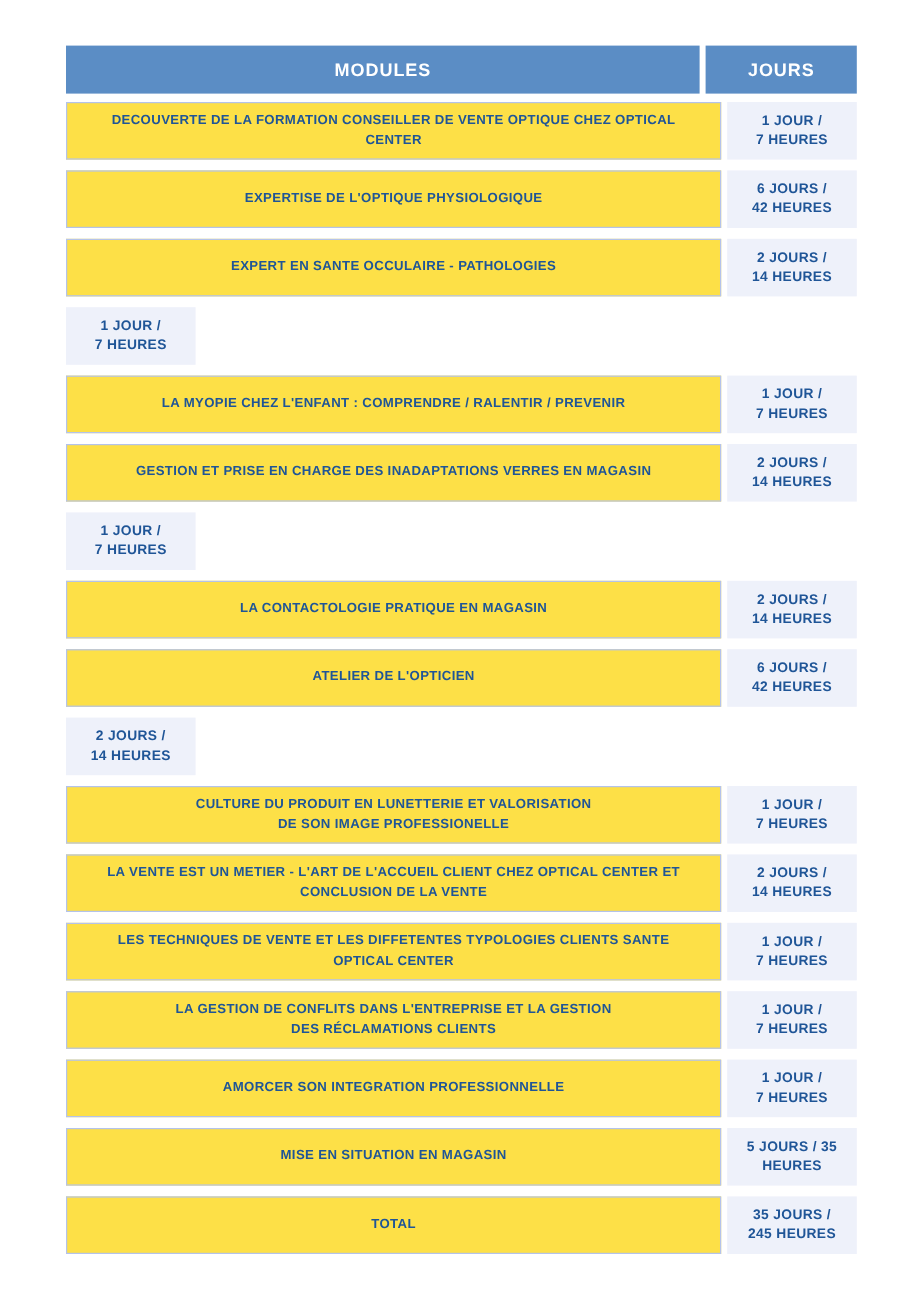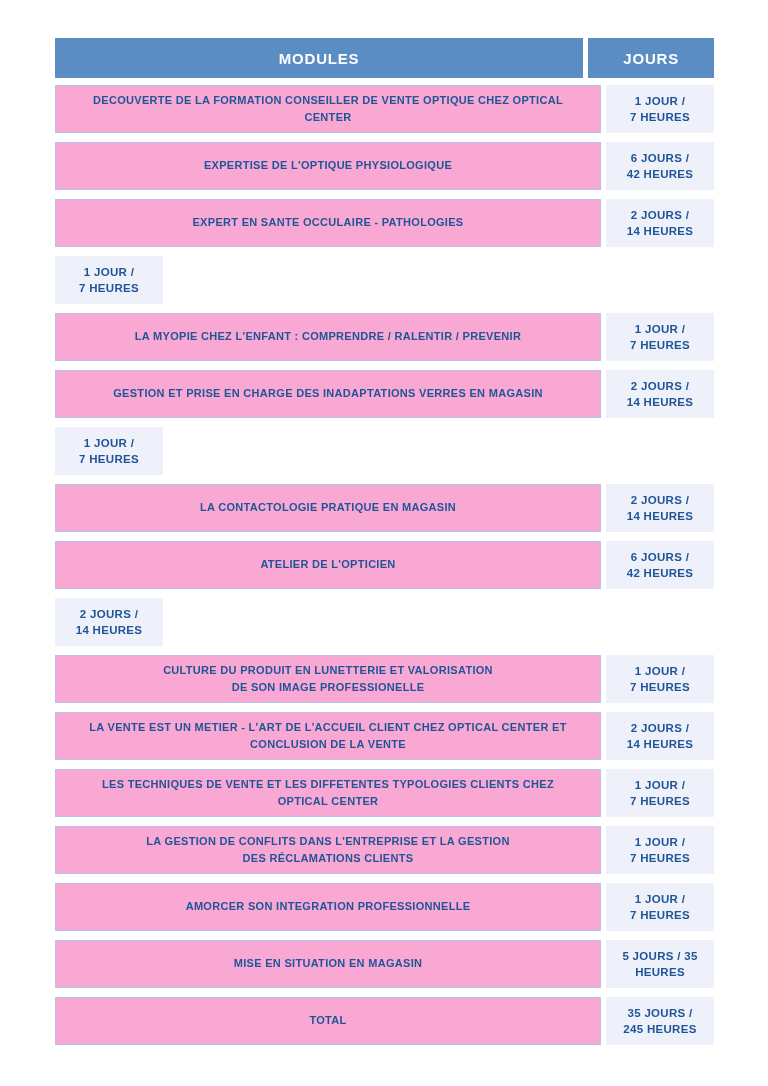--- a/index.html
+++ b/index.html
@@ -45,21 +45,21 @@
   .data-row {
     display: flex;
     gap: 5px;
     margin-bottom: 9px;
   }
   .data-row:last-child { margin-bottom: 0; }
   .module-cell {
     width: 546px;
     height: 48px;
     box-sizing: border-box;
-    background: #f9a8d4;
+    background: #fde047;
     border: 1px solid #b4c3ea;
     color: #1f5597;
     font-weight: bold;
     font-size: 11px;
     letter-spacing: 0.3px;
     line-height: 1.55;
     display: flex;
     align-items: center;
     justify-content: center;
     text-align: center;
@@ -148,21 +148,21 @@
           <div class="jours-cell">1 JOUR /
 7 HEURES</div>
         </div>
         <div class="data-row">
           <div class="module-cell">LA VENTE EST UN METIER - L'ART DE L'ACCUEIL CLIENT CHEZ OPTICAL CENTER ET
 CONCLUSION DE LA VENTE</div>
           <div class="jours-cell">2 JOURS /
 14 HEURES</div>
         </div>
         <div class="data-row">
-          <div class="module-cell">LES TECHNIQUES DE VENTE ET LES DIFFETENTES TYPOLOGIES CLIENTS CHEZ
+          <div class="module-cell">LES TECHNIQUES DE VENTE ET LES DIFFETENTES TYPOLOGIES CLIENTS SANTE
 OPTICAL CENTER</div>
           <div class="jours-cell">1 JOUR /
 7 HEURES</div>
         </div>
         <div class="data-row">
           <div class="module-cell">LA GESTION DE CONFLITS DANS L'ENTREPRISE ET LA GESTION
 DES RÉCLAMATIONS CLIENTS</div>
           <div class="jours-cell">1 JOUR /
 7 HEURES</div>
         </div>

